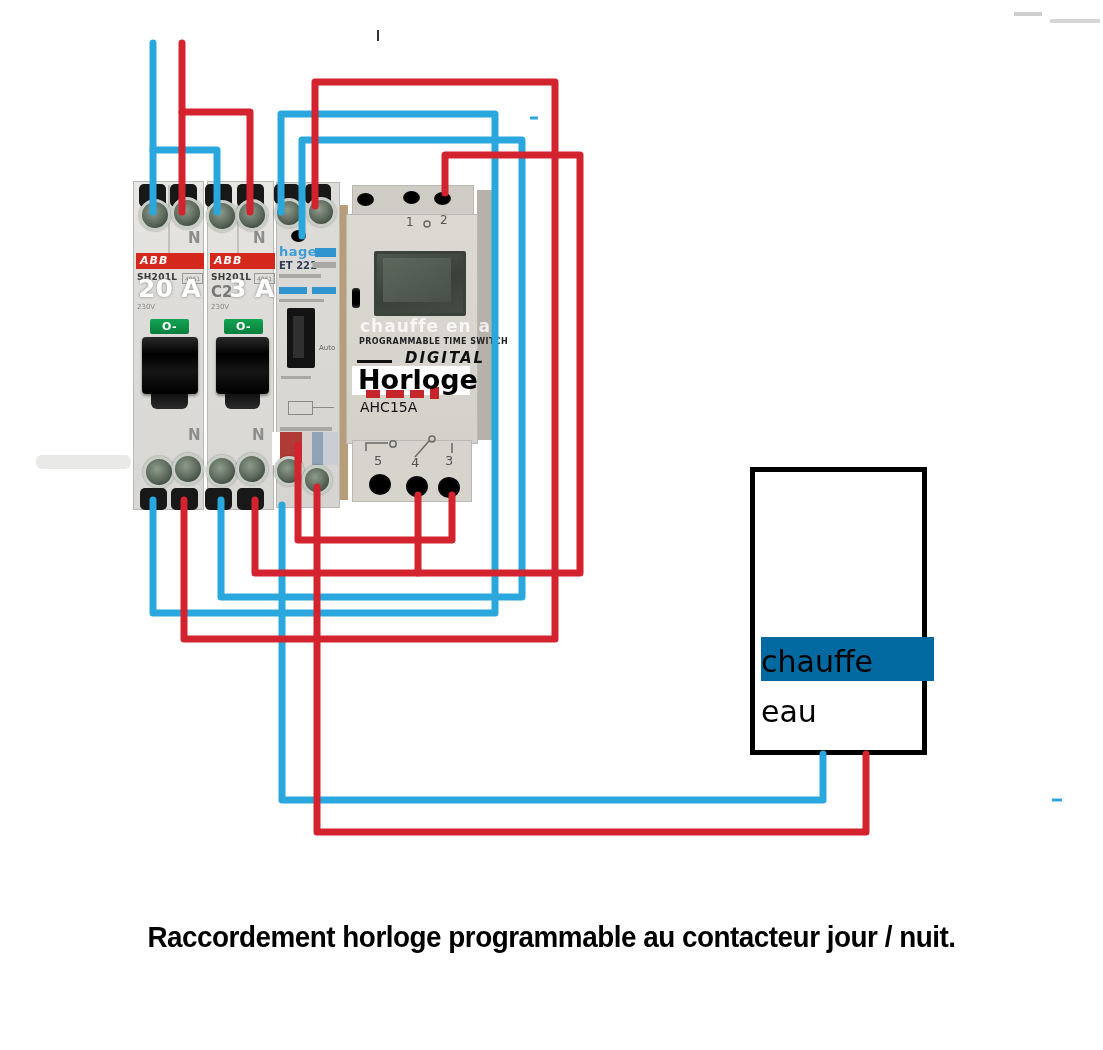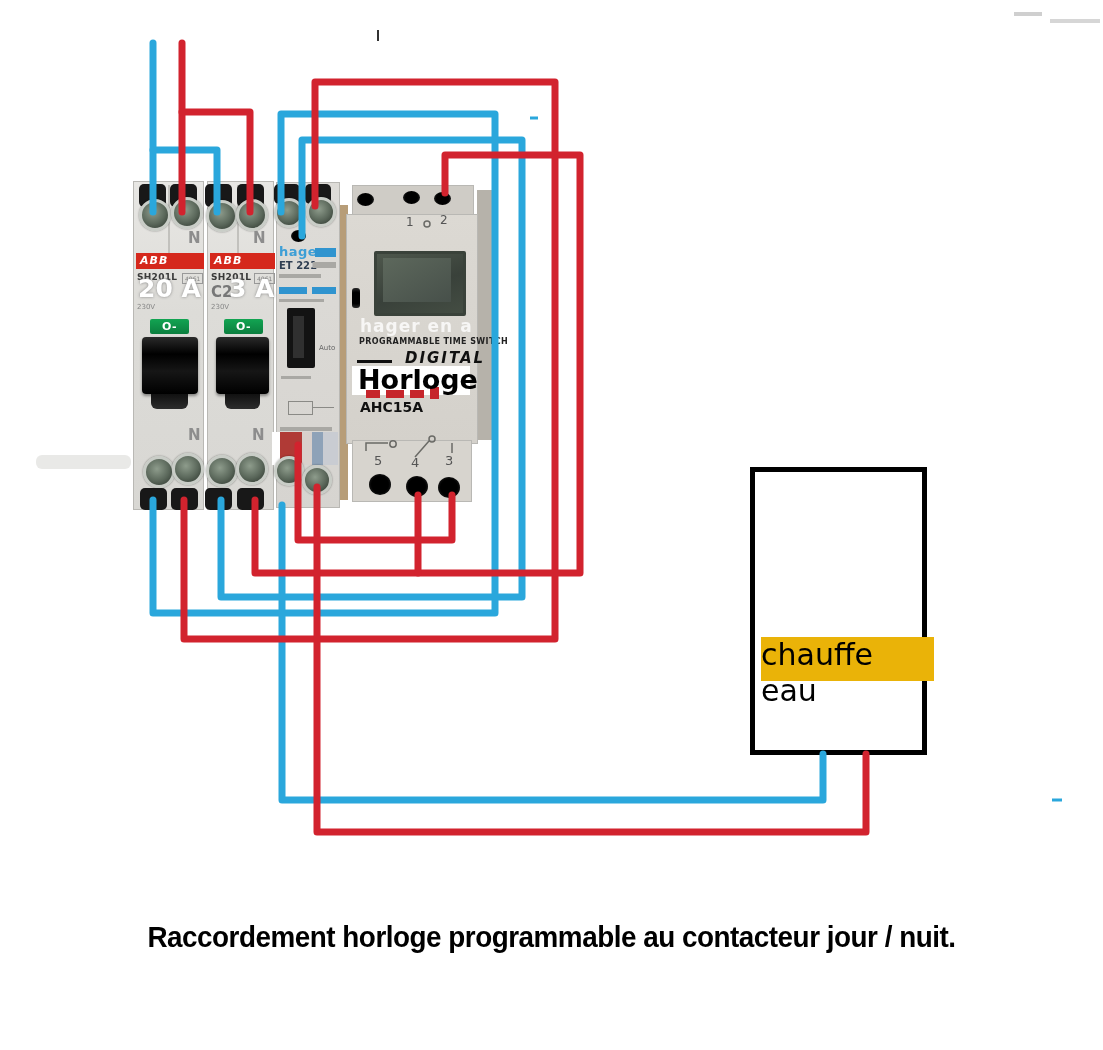--- a/index.html
+++ b/index.html
@@ -20,32 +20,32 @@
   .toggle{position:absolute;background:linear-gradient(180deg,#2a2a2a,#000 30%,#161616 60%,#000);border-radius:4px;box-shadow:0 2px 3px rgba(0,0,0,.4);}
   .toggle-tip{position:absolute;background:linear-gradient(180deg,#111,#2c2c2c);border-radius:0 0 6px 6px;}
   .nlab{position:absolute;color:#8d8d8d;font-size:15px;font-weight:bold;}
   .hole{position:absolute;background:radial-gradient(circle,#000 55%,#333);border-radius:50%;}
   .tnum{position:absolute;color:#555;font-size:12px;}
   .bar{position:absolute;}
   #caption{position:absolute;left:0;top:921px;width:1103px;text-align:center;
            font-family:"Liberation Sans",sans-serif;font-weight:bold;font-size:29px;color:#000;
            letter-spacing:-0.5px;transform:scaleX(.96);}
   #loadbox{position:absolute;left:750px;top:467px;width:167px;height:278px;border:5px solid #000;background:#fff;}
-  #loadbox-label{position:absolute;left:761px;top:637px;width:173px;height:44px;background:#eab308;
-                 font-size:30px;color:#000;line-height:36px;}
+  #loadbox-label{position:absolute;left:761px;top:637px;width:173px;height:44px;background:#0369a1;
+                 font-size:30px;color:#000;line-height:50px;}
   #wiresvg{position:absolute;left:0;top:0;z-index:40;}
   .lcd{position:absolute;background:linear-gradient(160deg,#4e574c,#39413a 55%,#444d43);border:3px solid #3a423a;border-radius:2px;}
   .lcd-in{position:absolute;background:linear-gradient(150deg,#5d685c,#47504a);}
   .watermark{position:absolute;color:rgba(255,255,255,.78);font-weight:bold;font-size:17px;letter-spacing:1px;}
   .ptsw{position:absolute;font-size:8px;font-weight:bold;color:#222;letter-spacing:.4px;}
   .digital{position:absolute;font-size:15px;font-weight:bold;font-style:italic;color:#101010;letter-spacing:2px;}
   .digital-underline{position:absolute;background:#101010;}
   .horloge-patch{position:absolute;background:#fff;}
   .horloge{position:absolute;font-weight:bold;font-size:27px;color:#000;}
-  .ahc{position:absolute;font-weight:bold;font-size:14px;color:#111;}
+  .ahc{position:absolute;font-weight:normal;font-size:14px;color:#111;}
   .redfrag{position:absolute;background:#c6252b;}
   .hager{position:absolute;color:#3e9fd6;font-weight:bold;font-size:13px;letter-spacing:.5px;}
   .et{position:absolute;color:#2f3e52;font-weight:bold;font-size:10px;}
   .auto{position:absolute;color:#666;font-size:7px;}
   .bluebar{position:absolute;background:#3094cf;}
   .graybar{position:absolute;background:#a9a8a4;}
   .photo-bg{position:absolute;}
 </style>
 </head>
 <body>
@@ -128,21 +128,21 @@
   <div class="device" style="left:346px;top:214px;width:132px;height:230px;background:linear-gradient(180deg,#dcd9d3,#d4d1cb);"></div>
   <div class="device" style="left:352px;top:440px;width:120px;height:62px;background:#d7d4ce;"></div>
   <div class="hole" style="left:357px;top:193px;width:17px;height:13px;"></div>
   <div class="hole" style="left:403px;top:191px;width:17px;height:13px;"></div>
   <div class="hole" style="left:434px;top:192px;width:17px;height:13px;"></div>
   <div class="tnum" style="left:406px;top:215px;">1</div>
   <div class="tnum" style="left:440px;top:213px;">2</div>
   <div class="lcd" style="left:374px;top:251px;width:86px;height:59px;"></div>
   <div class="lcd-in" style="left:383px;top:258px;width:68px;height:44px;"></div>
   <div class="hole" style="left:352px;top:288px;width:8px;height:20px;border-radius:3px;"></div>
-  <div class="watermark" style="left:360px;top:316px;">hager en a</div>
+  <div class="watermark" style="left:360px;top:316px;">chauffe en a</div>
   <div class="ptsw" style="left:359px;top:337px;">PROGRAMMABLE TIME SWITCH</div>
   <div class="digital-underline" style="left:357px;top:360px;width:35px;height:3px;"></div>
   <div class="digital" style="left:405px;top:349px;">DIGITAL</div>
   <div class="horloge-patch" style="left:352px;top:366px;width:118px;height:29px;"></div>
   <div class="redfrag" style="left:366px;top:390px;width:14px;height:8px;"></div>
   <div class="redfrag" style="left:386px;top:390px;width:18px;height:8px;"></div>
   <div class="redfrag" style="left:410px;top:390px;width:14px;height:8px;"></div>
   <div class="redfrag" style="left:430px;top:387px;width:9px;height:12px;"></div>
   <div class="horloge" style="left:358px;top:364px;">Horloge</div>
   <div class="ahc" style="left:360px;top:399px;">AHC15A</div>

